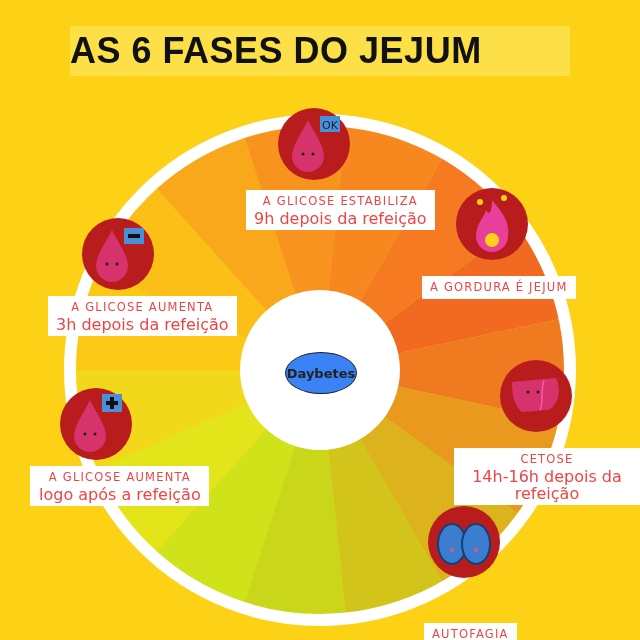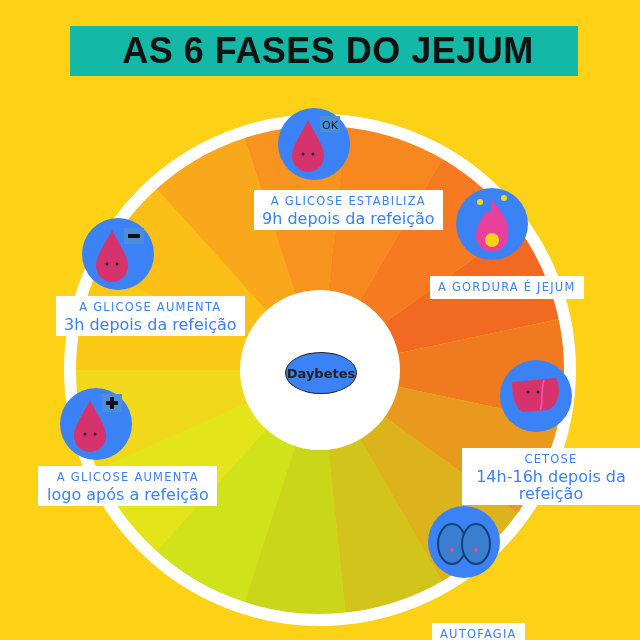--- a/index.html
+++ b/index.html
@@ -1,21 +1,21 @@
 <!DOCTYPE html>
 <html><head>
 <meta charset="utf-8">
 <style>
   html,body{margin:0;padding:0;}
   body{width:640px;height:640px;background:#fcd116;position:relative;overflow:hidden;font-family:"DejaVu Sans",sans-serif;}
-  .title-box{position:absolute;left:70px;top:26px;width:500px;height:50px;background:#14b8a6;display:flex;align-items:center;justify-content:center;padding-left:8px;}
+  .title-box{position:absolute;left:70px;top:26px;width:500px;height:50px;background:#fde047;display:flex;align-items:center;justify-content:flex-start;}
   .title{font-family:"Liberation Sans",sans-serif;font-weight:900;font-size:36px;letter-spacing:0.5px;color:#111;}
   svg.wheel{position:absolute;left:0;top:0;}
-  .bubble{position:absolute;width:72px;height:72px;border-radius:50%;background:#3b82f6;}
-  .label{position:absolute;background:#fff;text-align:center;padding:3px 8px;line-height:17px;color:#3b82f6;margin-left:8px;}
+  .bubble{position:absolute;width:72px;height:72px;border-radius:50%;background:#b91c1c;}
+  .label{position:absolute;background:#fff;text-align:center;padding:3px 8px;line-height:17px;color:#ef4444;}
   .label .l1{font-size:11.5px;letter-spacing:1.2px;font-family:"DejaVu Sans",sans-serif;}
   .label .l2{font-size:16px;font-family:"DejaVu Sans",sans-serif;}
   .logo{position:absolute;left:285px;top:352px;width:70px;height:40px;border-radius:50%;background:#3b82f6;border:1.5px solid #222;display:flex;align-items:center;justify-content:center;font-weight:bold;font-size:13px;color:#222;font-family:"DejaVu Sans",sans-serif;}
 </style>
 </head>
 <body>
 
 <div class="title-box">
   <span class="title">AS 6 FASES DO JEJUM</span>
 </div>

